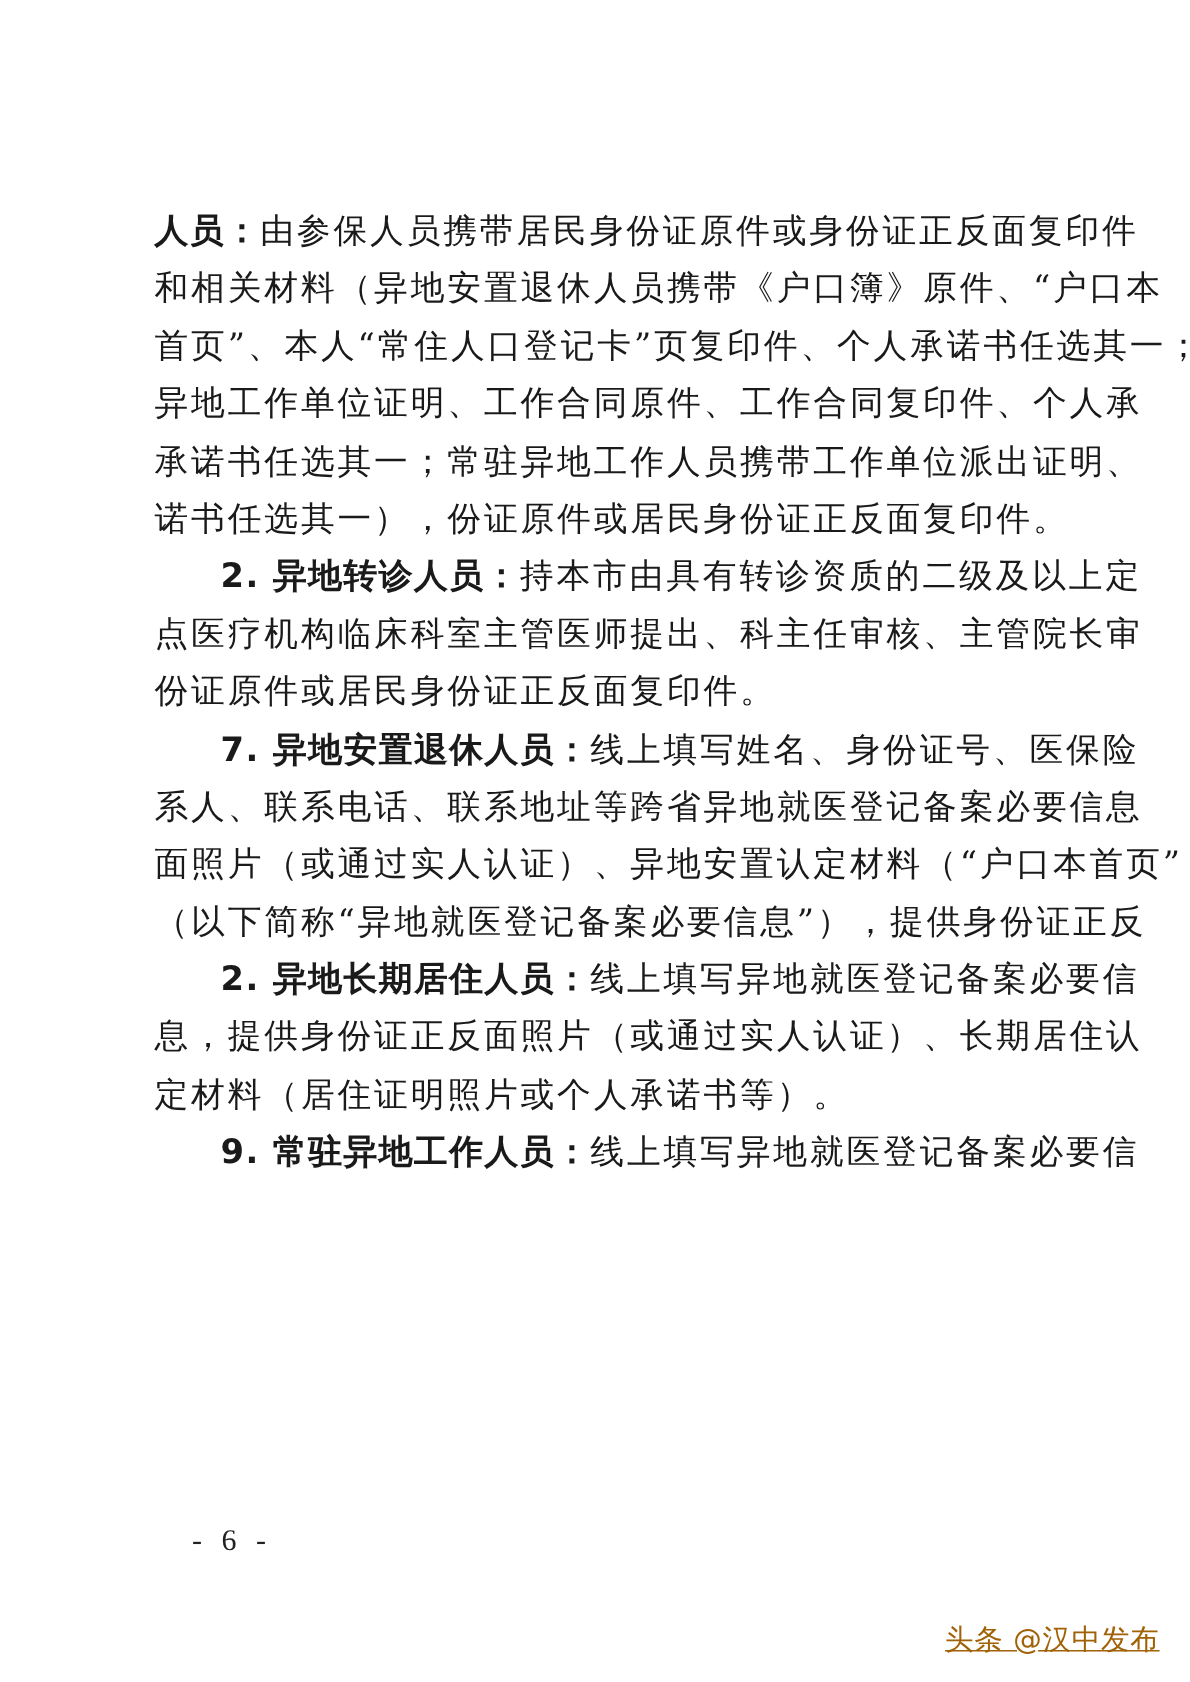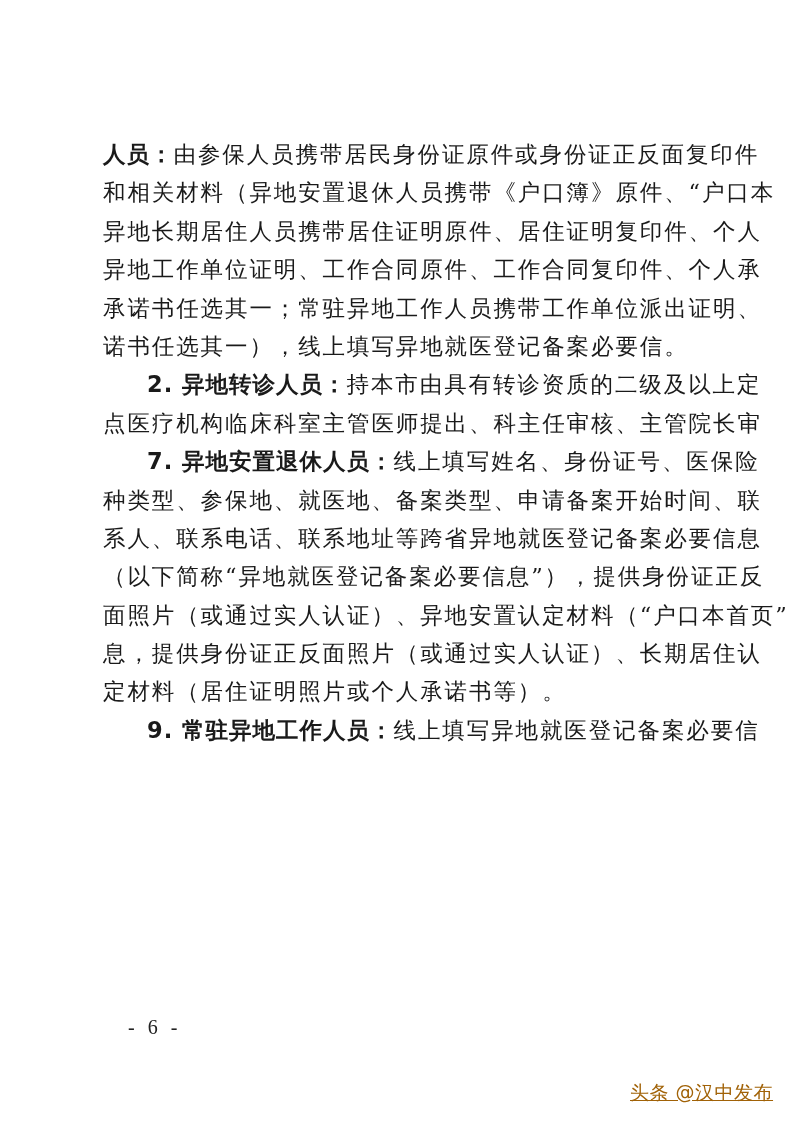--- a/index.html
+++ b/index.html
@@ -66,35 +66,36 @@
     }
   </style>
 </head>
 <body>
 
 <div class="page">
   <div class="body-text">
 
     <div class="line"><span class="bold">人员：</span><span>由参保人员携带居民身份证原件或身份证正反面复印件</span></div>
     <div class="line"><span>和相关材料（异地安置退休人员携带《户口簿》原件、“户口本</span></div>
-    <div class="line"><span>异地长期居住人员携带居住证明原件、居住证明复印件、个人</span></div>
+    <div class="line"><span>首页”、本人“常住人口登记卡”页复印件、个人承诺书任选其一；</span></div>
     <div class="line"><span>异地工作单位证明、工作合同原件、工作合同复印件、个人承</span></div>
     <div class="line"><span>承诺书任选其一；常驻异地工作人员携带工作单位派出证明、</span></div>
-    <div class="line"><span>诺书任选其一），线上填写异地就医登记备案必要信。</span></div>
+    <div class="line"><span>诺书任选其一），份证原件或居民身份证正反面复印件。</span></div>
 
     <div class="line indent1"><span class="bold">2. 异地转诊人员：</span><span>持本市由具有转诊资质的二级及以上定</span></div>
     <div class="line"><span>点医疗机构临床科室主管医师提出、科主任审核、主管院长审</span></div>
+    <div class="line"><span>份证原件或居民身份证正反面复印件。</span></div>
 
 
     <div class="line indent1"><span class="bold">7. 异地安置退休人员：</span><span>线上填写姓名、身份证号、医保险</span></div>
-    <div class="line"><span>种类型、参保地、就医地、备案类型、申请备案开始时间、联</span></div>
     <div class="line"><span>系人、联系电话、联系地址等跨省异地就医登记备案必要信息</span></div>
+    <div class="line"><span>面照片（或通过实人认证）、异地安置认定材料（“户口本首页”</span></div>
     <div class="line"><span>（以下简称“异地就医登记备案必要信息”），提供身份证正反</span></div>
-    <div class="line"><span>面照片（或通过实人认证）、异地安置认定材料（“户口本首页”</span></div>
 
+    <div class="line indent1"><span class="bold">2. 异地长期居住人员：</span><span>线上填写异地就医登记备案必要信</span></div>
     <div class="line"><span>息，提供身份证正反面照片（或通过实人认证）、长期居住认</span></div>
     <div class="line"><span>定材料（居住证明照片或个人承诺书等）。</span></div>
 
     <div class="line indent1"><span class="bold">9. 常驻异地工作人员：</span><span>线上填写异地就医登记备案必要信</span></div>
   </div>
 
   <div class="page-number">- 6 -</div>
   <div class="watermark">头条 @汉中发布</div>
 </div>
 

